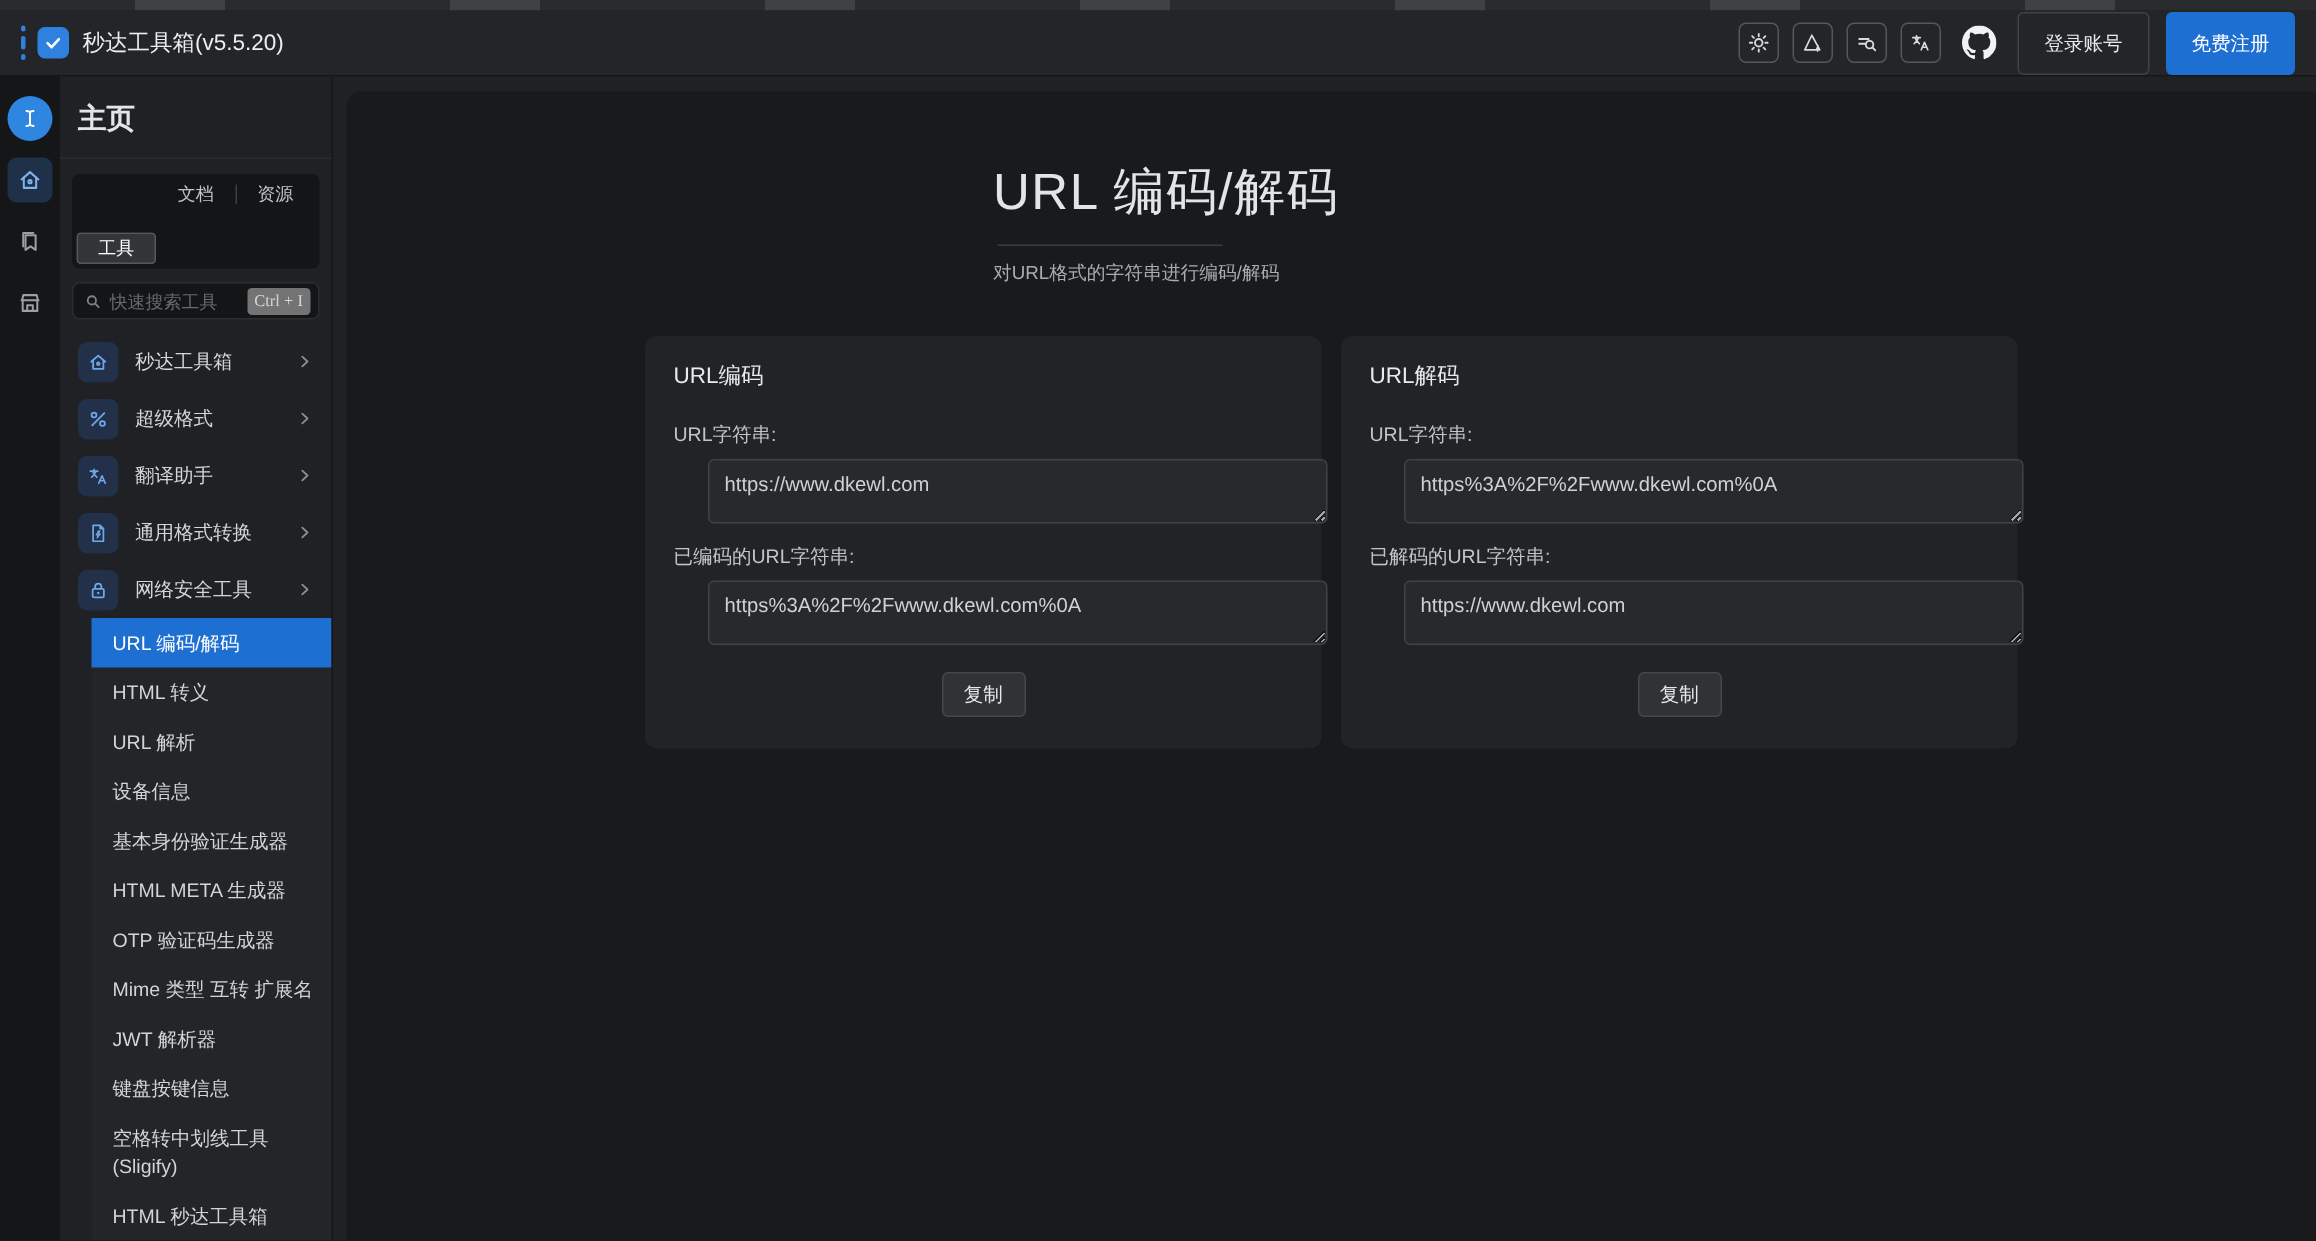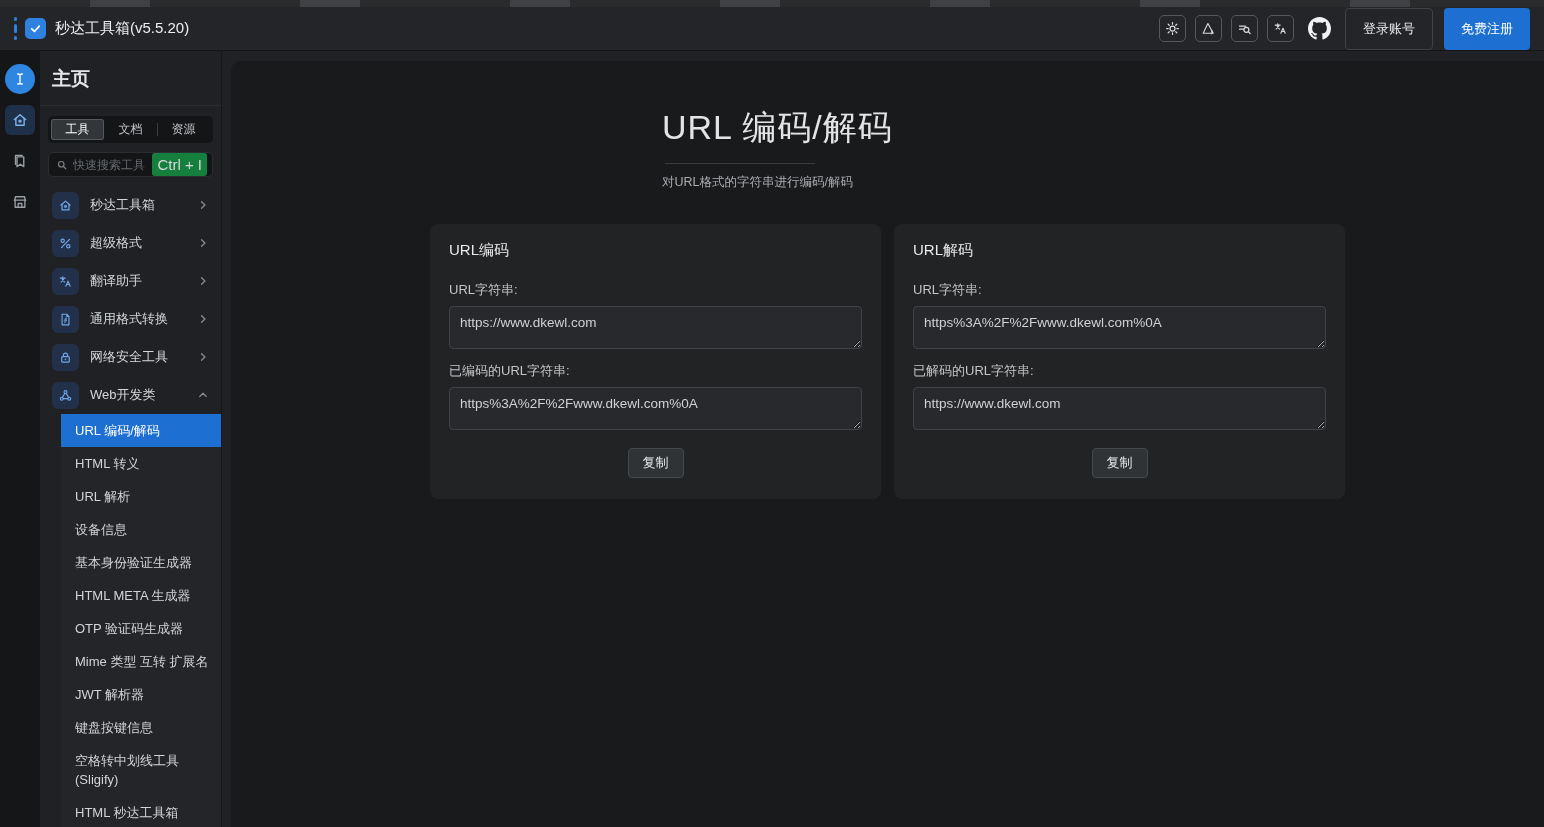--- a/index.html
+++ b/index.html
@@ -58,31 +58,31 @@
 
   
   .sidebar{ width:182px; background:#1f2124; border-right:1px solid #151618;
     display:flex; flex-direction:column; }
   .sidebar-title{ padding:15px 12px 13px; font-size:19px; font-weight:bold;
     color:#e3e5e7; border-bottom:1px solid #2a2c2f; }
   .tabs{ margin:10px 8px 7px; display:flex; background:#131517; border-radius:5px;
     padding:3px; }
   .tab{ flex:1; height:21px; line-height:21px; text-align:center; font-size:12px;
     color:#c2c5c8; border-radius:3px; cursor:pointer; position:relative; }
-  .tab.active{ background:#323639; color:#fff; box-shadow:0 0 0 1px #55585c inset; }
+  .tab.active{ background:#323639; color:#fff; box-shadow:0 0 0 1px #55585c inset;margin-top:36px; }
   .tab + .tab:not(.active):not(.active + .tab)::before{
     content:""; position:absolute; left:0; top:4px; bottom:4px; width:1px; background:#3c3f42; }
   .search{ margin:2px 8px 9px; height:25px; background:#131517; border:1px solid #2b2e31;
     border-radius:5px; display:flex; align-items:center; padding:0 5px 0 7px; gap:5px; }
   .search svg{ color:#7d8184; flex:none; }
   .search input{ flex:1; min-width:0; background:none; border:none; outline:none;
     color:#c8cacd; font-size:12px; font-family:inherit; }
   .search input::placeholder{ color:#66696d; }
-  .shortcut{ font-family:Liberation Sans, sans-serif; font-size:15px;
-    color:#d4d7da; background:#15803d; border-radius:3px; padding:3px 5px; white-space:nowrap; }
+  .shortcut{ font-family:Liberation Serif, serif; font-size:11px;
+    color:#d4d7da; background:#737373; border-radius:3px; padding:3px 5px; white-space:nowrap; }
 
   .menu{ flex:1; overflow:hidden; }
   .group-row{ height:38px; display:flex; align-items:center; padding:0 12px; gap:11px;
     font-size:13px; color:#d4d6d8; cursor:pointer; }
   .group-icon{ width:27px; height:27px; border-radius:6px; background:#233049;
     display:grid; place-items:center; color:#6fa8ea; flex:none; }
   .chev{ margin-left:auto; color:#8b8f93; }
 
   .submenu{ margin-left:21px; background:#232528; }
   .sub-row{ min-height:33px; display:flex; align-items:center; padding:7px 10px 7px 14px;
@@ -97,21 +97,21 @@
   .head-divider{ width:150px; height:1px; background:#3a3d40; margin:12px 0 10px 3px; }
   .subtitle{ font-size:12.5px; color:#aaadb0; }
 
   .cards{ display:flex; gap:13px; width:915px; margin:33px auto 0;align-items:center; }
   .card{ flex:1; background:#212325; border-radius:8px; padding:17px 19px 21px; }
   .card-title{ font-size:15px; color:#e8eaec; margin-bottom:21px; }
   .field-label{ font-size:13px; color:#c3c5c7; margin:13px 0 7px; }
   .field-label:first-of-type{ margin-top:0; }
   .ta{ width:100%; height:43px; background:#28292c; border:1px solid #404346;
     border-radius:4px; color:#cfd1d3; font-size:13.5px; padding:8px 10px;
-    resize:vertical; font-family:inherit; outline:none; display:block; }
+    resize:vertical; font-family:inherit; outline:none; display:block;margin-left:23px; }
   .copy-row{ text-align:center; margin-top:18px; }
   .copy-btn{ background:#303336; border:1px solid #45484b; border-radius:4px;
     color:#e6e8ea; font-size:13px; padding:5px 14px; cursor:pointer; font-family:inherit; }
 </style>
 </head>
 <body>
 
 <div class="top-strip"></div>
 
 <div class="header">
@@ -287,36 +287,20 @@
             </svg>
         </span>
         <span>网络安全工具</span>
         <span class="chev">
             <svg width="12" height="12" viewBox="0 0 24 24" fill="none" stroke="currentColor" stroke-width="2.4" stroke-linecap="round" stroke-linejoin="round">
               <path d="M9 5.5 l7 6.5 -7 6.5"></path>
             </svg>
           </span>
       </div>
 
-      <div class="group-row">
-        <span class="group-icon">
-          <svg width="15" height="15" viewBox="0 0 24 24" fill="none" stroke="currentColor" stroke-width="1.8" stroke-linecap="round">
-              <circle cx="12" cy="6.5" r="2.3"></circle>
-              <circle cx="6" cy="17" r="2.3"></circle>
-              <circle cx="18" cy="17" r="2.3"></circle>
-              <path d="M10.9 8.6 L7.2 14.9M13.1 8.6l3.7 6.3M8.3 17h7.4"></path>
-            </svg>
-        </span>
-        <span>Web开发类</span>
-        <span class="chev">
-            <svg width="12" height="12" viewBox="0 0 24 24" fill="none" stroke="currentColor" stroke-width="2.4" stroke-linecap="round" stroke-linejoin="round">
-              <path d="M5.5 15 L12 8.5 18.5 15"></path>
-            </svg>
-          </span>
-      </div>
 
       <div class="submenu">
         <div class="sub-row active">URL 编码/解码</div>
         <div class="sub-row">HTML 转义</div>
         <div class="sub-row">URL 解析</div>
         <div class="sub-row">设备信息</div>
         <div class="sub-row">基本身份验证生成器</div>
         <div class="sub-row">HTML META 生成器</div>
         <div class="sub-row">OTP 验证码生成器</div>
         <div class="sub-row">Mime 类型 互转 扩展名</div>

